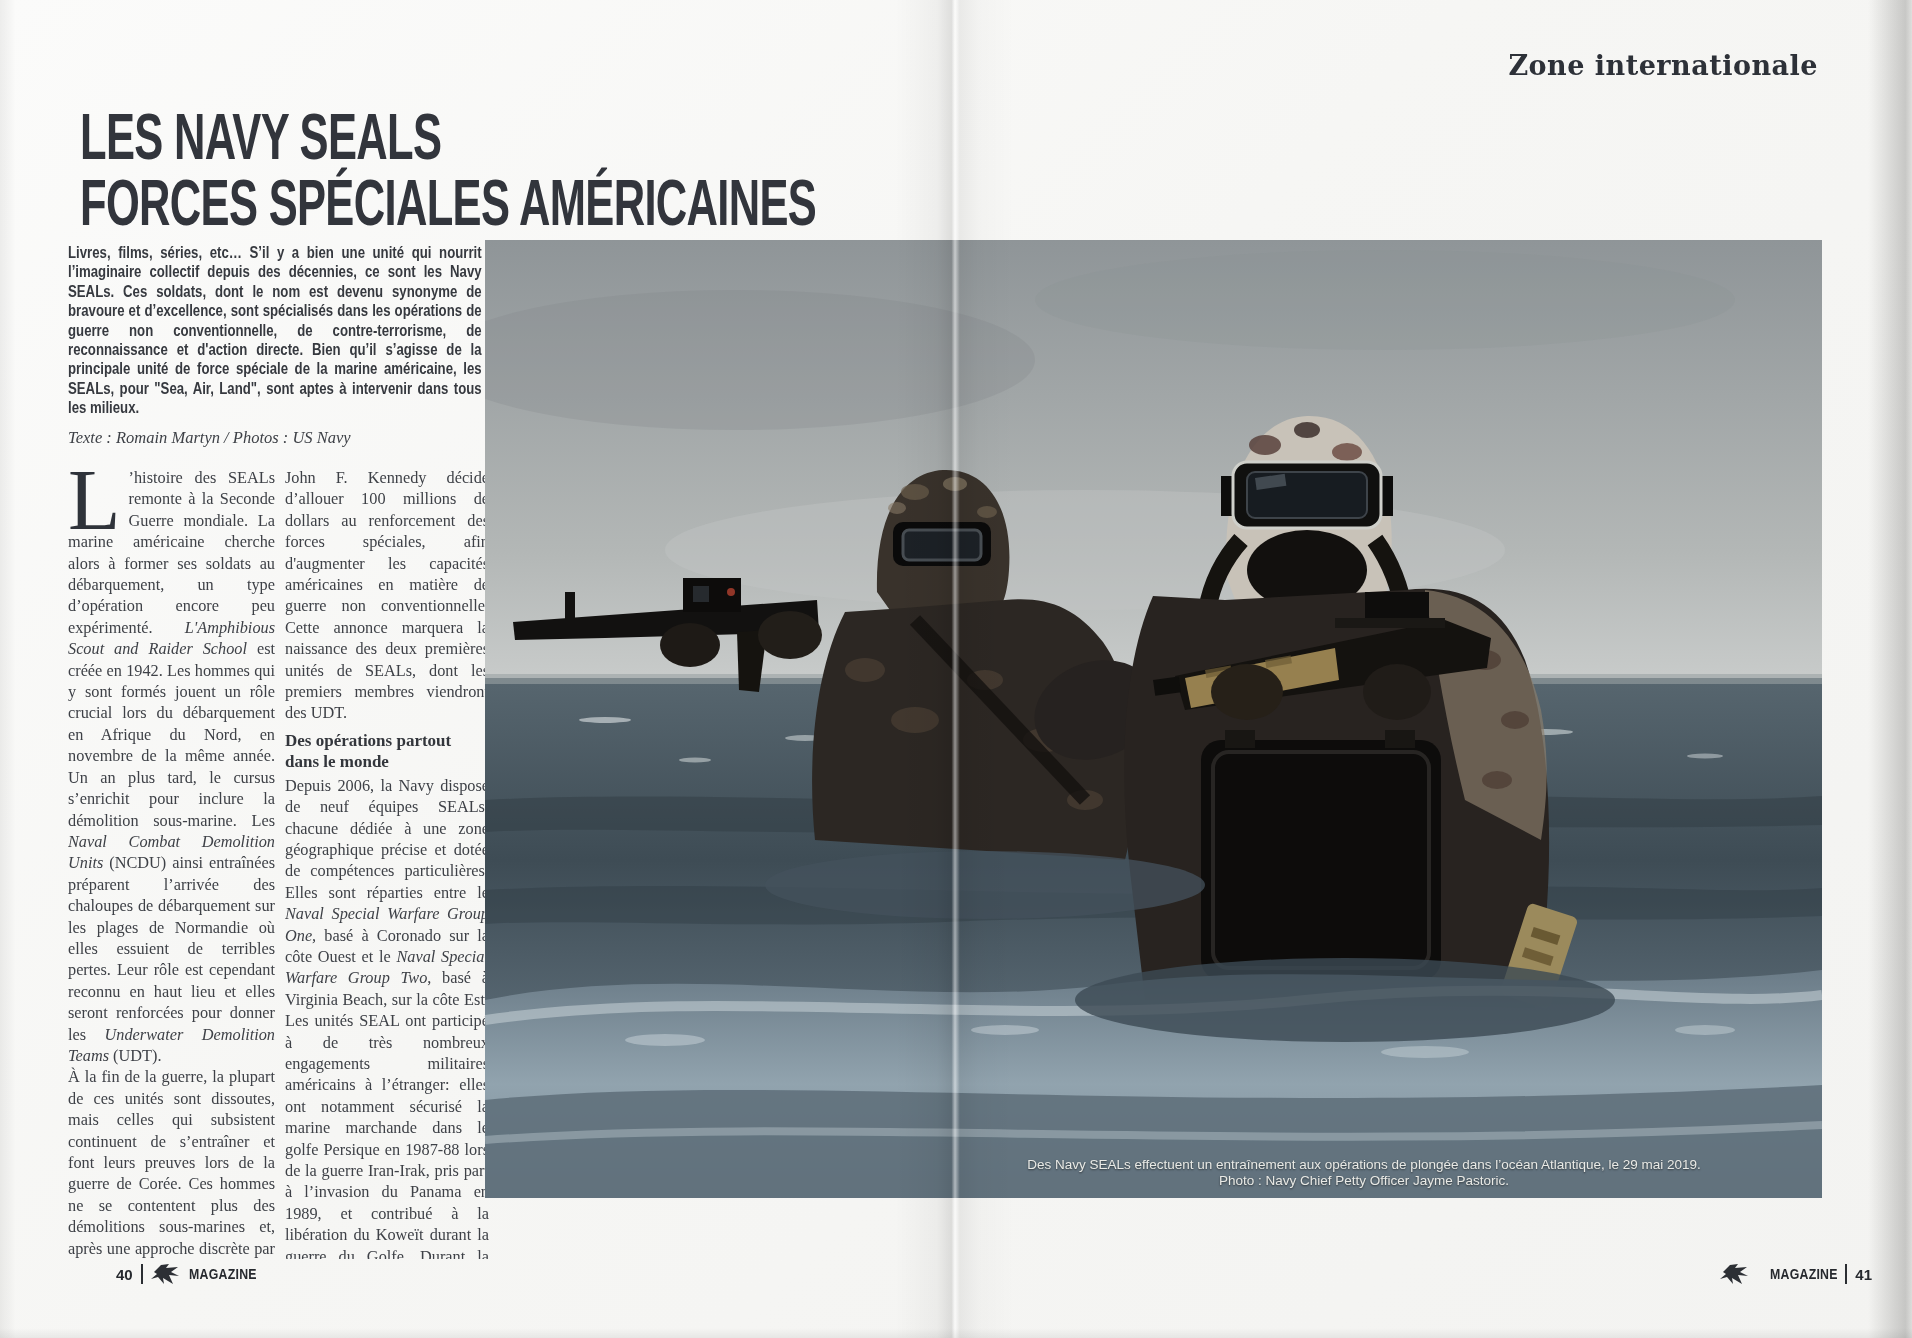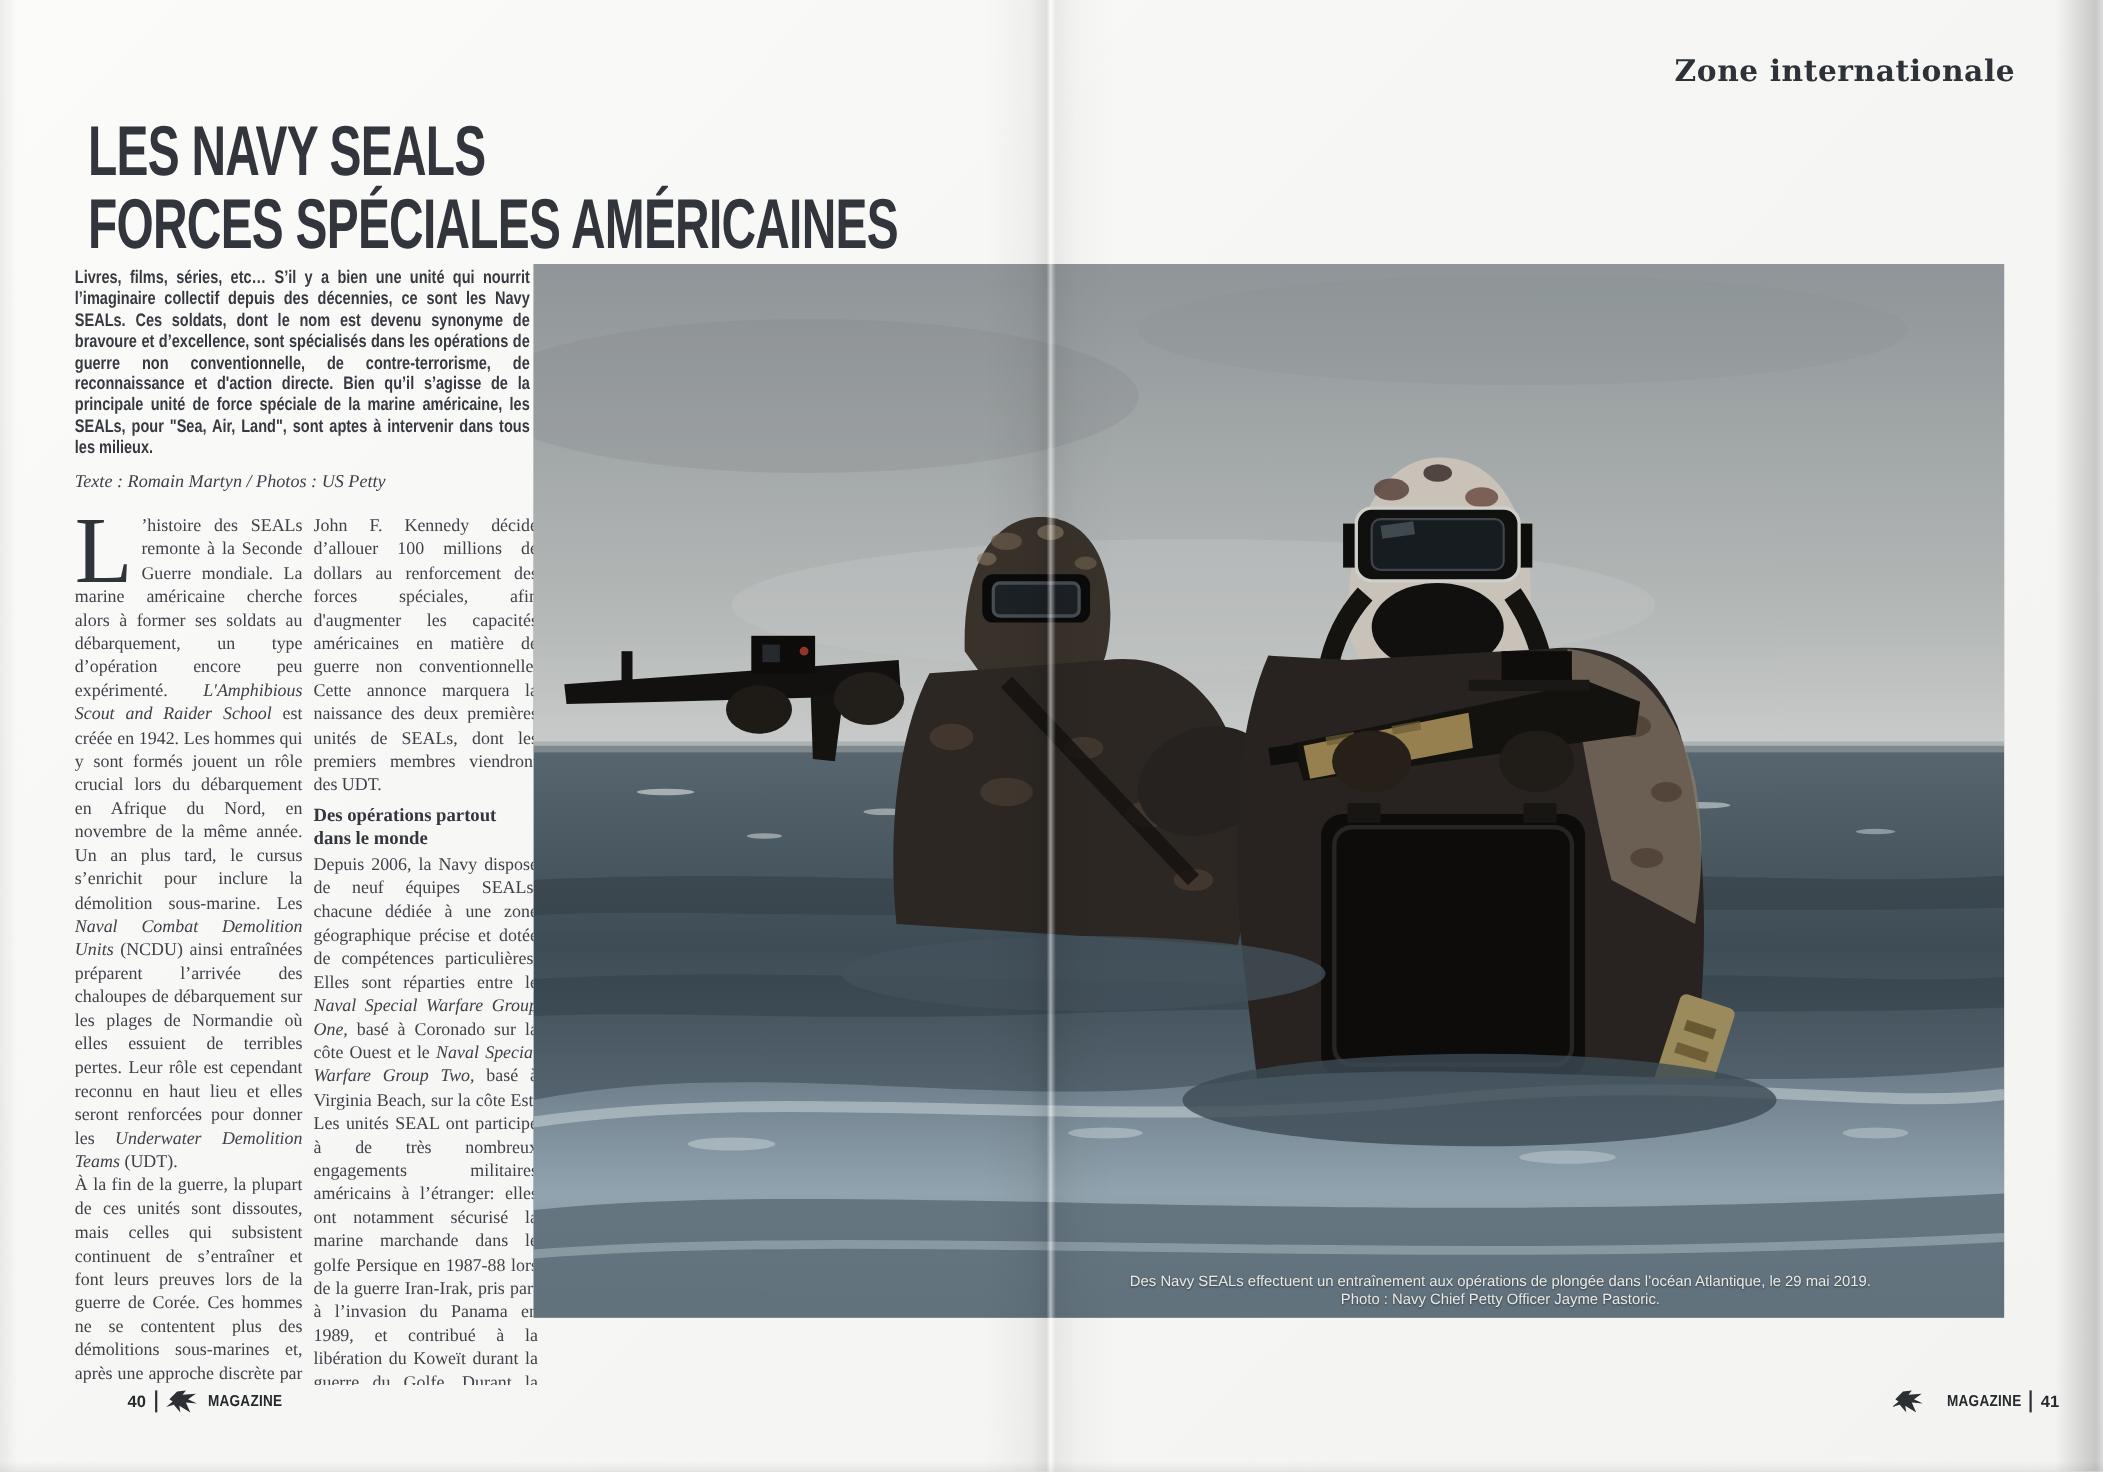--- a/index.html
+++ b/index.html
@@ -3,21 +3,21 @@
 <meta charset="utf-8">
 <style>
   html,body{margin:0;padding:0;background:#d9d9d7;}
   .spread{
     position:relative; width:1912px; height:1338px; overflow:hidden;
     background:linear-gradient(135deg,#fbfbfa 0%,#f6f6f4 45%,#f3f3f1 100%);
     font-family:"Liberation Sans", sans-serif; color:#33363d;
   }
   
   .section-label{
-    position:absolute; top:50px; right:80px;
+    position:absolute; top:50px; right:94px;
     font-family:"DejaVu Serif", serif; font-weight:bold;
     font-size:27px; letter-spacing:.5px; color:#2d3138;
   }
   .title{position:absolute; left:68px; top:92px; margin:12px;}
   .title-line{
     display:block; font-weight:700; font-size:64px; line-height:66px;
     letter-spacing:-1px; color:#32353c; white-space:nowrap;
     transform:scaleX(.68); transform-origin:0 50%;
   }
   
@@ -112,21 +112,21 @@
 
   <div class="section-label">Zone internationale</div>
 
   <h1 class="title">
     <span class="title-line">LES NAVY SEALS</span>
     <span class="title-line">FORCES SPÉCIALES AMÉRICAINES</span>
   </h1>
 
   <p class="intro">Livres, films, séries, etc… S’il y a bien une unité qui nourrit l’imaginaire collectif depuis des décennies, ce sont les Navy SEALs. Ces soldats, dont le nom est devenu synonyme de bravoure et d’excellence, sont spécialisés dans les opérations de guerre non conventionnelle, de contre-terrorisme, de reconnaissance et d'action directe. Bien qu’il s’agisse de la principale unité de force spéciale de la marine américaine, les SEALs, pour "Sea, Air, Land", sont aptes à intervenir dans tous les milieux.</p>
 
-  <p class="byline">Texte : Romain Martyn / Photos : US Petty</p>
+  <p class="byline">Texte : Romain Martyn / Photos : US Navy</p>
 
   <div class="col col1" lang="fr">
     <p class="body-p"><span class="dropcap">L</span><span><span>’histoire des SEALs remonte à la Seconde Guerre mondiale. La marine américaine cherche alors à former ses soldats au débarquement, un type d’opération encore peu expérimenté. </span><em class="it">L'Amphibious Scout and Raider School</em><span> est créée en 1942. Les hommes qui y sont formés jouent un rôle crucial lors du débarquement en Afrique du Nord, en novembre de la même année. Un an plus tard, le cursus s’enrichit pour inclure la démolition sous-marine. Les </span><em class="it">Naval Combat Demolition Units</em><span> (NCDU) ainsi entraînées préparent l’arrivée des chaloupes de débarquement sur les plages de Normandie où elles essuient de terribles pertes. Leur rôle est cependant reconnu en haut lieu et elles seront renforcées pour donner les </span><em class="it">Underwater Demolition Teams</em><span> (UDT).</span></span></p>
     <p class="body-p"><span>À la fin de la guerre, la plupart de ces unités sont dissoutes, mais celles qui subsistent continuent de s’entraîner et font leurs preuves lors de la guerre de Corée. Ces hommes ne se contentent plus des démolitions sous-marines et, après une approche discrète par la mer, mènent des raids à l’intérieur des terres. Au printemps 1961,</span></p>
   </div>
 
   <div class="col col2" lang="fr">
     <p class="body-p"><span>John F. Kennedy décide d’allouer 100 millions de dollars au renforcement des forces spéciales, afin d'augmenter les capacités américaines en matière de guerre non conventionnelle. Cette annonce marquera la naissance des deux premières unités de SEALs, dont les premiers membres viendront des UDT.</span></p>
     <h2 class="subhead">Des opérations partout dans le monde</h2>
     <p class="body-p"><span>Depuis 2006, la Navy dispose de neuf équipes SEALs, chacune dédiée à une zone géographique précise et dotée de compétences particulières. Elles sont réparties entre le </span><em class="it">Naval Special Warfare Group One,</em><span> basé à Coronado sur la côte Ouest et le </span><em class="it">Naval Special Warfare Group Two</em><span>, basé à Virginia Beach, sur la côte Est. Les unités SEAL ont participé à de très nombreux engagements militaires américains à l’étranger: elles ont notamment sécurisé la marine marchande dans le golfe Persique en 1987-88 lors de la guerre Iran-Irak, pris part à l’invasion du Panama en 1989, et contribué à la libération du Koweït durant la guerre du Golfe. Durant la lutte contre le terrorisme</span></p>

